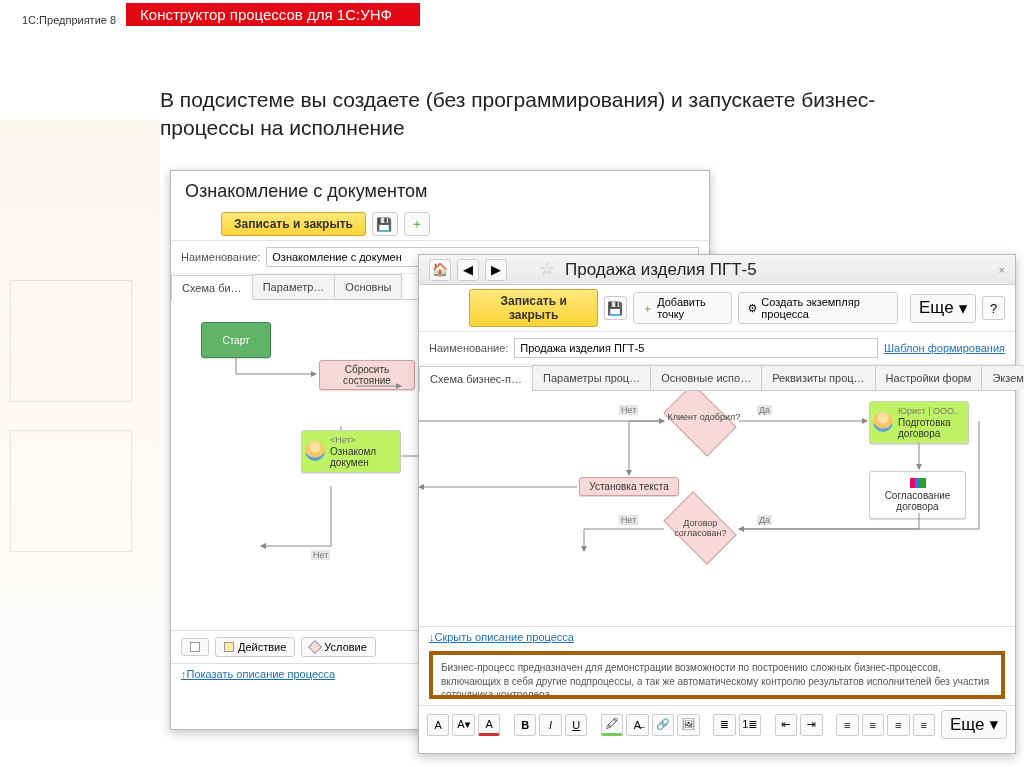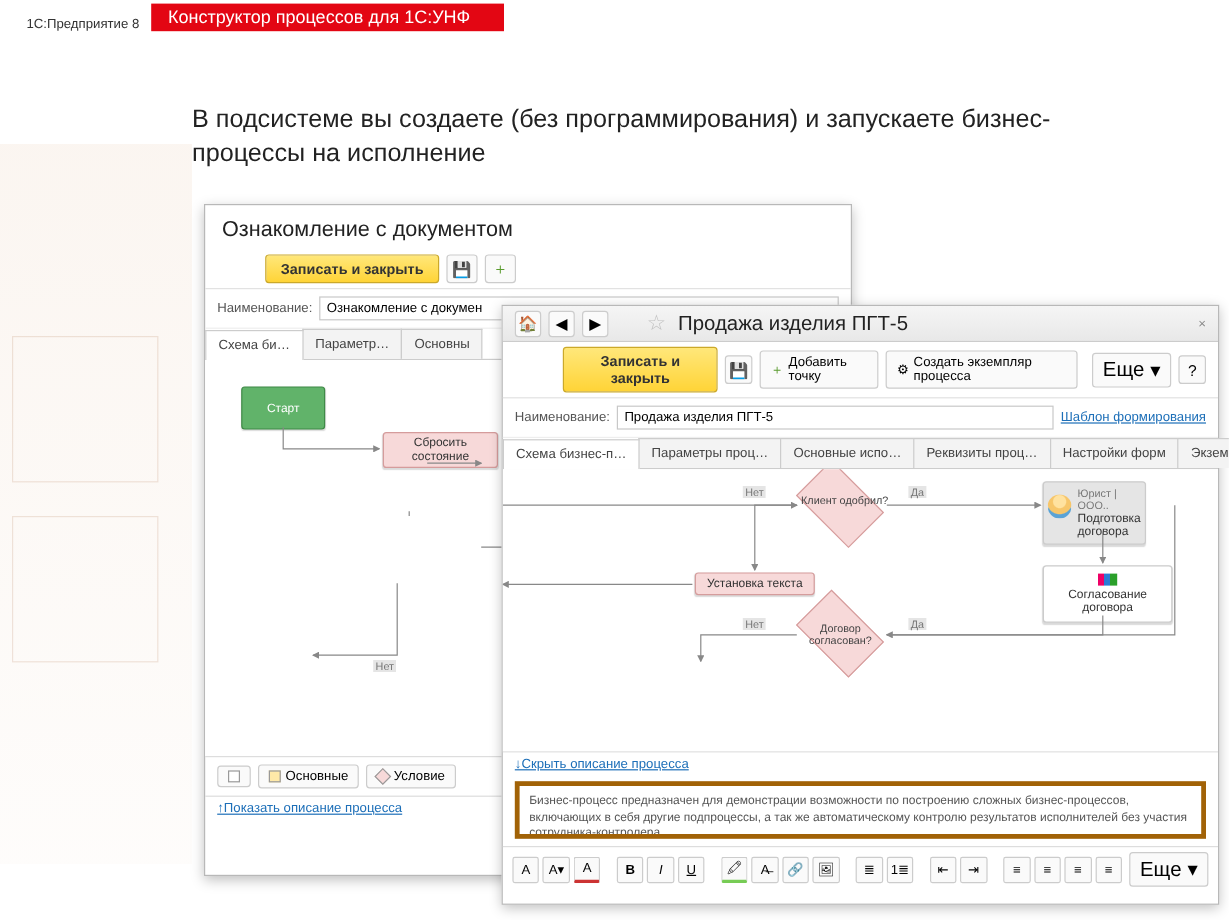--- a/index.html
+++ b/index.html
@@ -73,24 +73,24 @@
   .tabs{display:flex;border-bottom:1px solid #ccc;font-size:11px}
   .tab{padding:6px 10px;border:1px solid #ccc;border-bottom:none;background:#f3f3f3;margin-right:-1px;cursor:pointer;color:#444;white-space:nowrap}
   .tab.active{background:#fff;position:relative;top:1px}
 
   .canvas{position:relative;background:#fff;height:330px;overflow:hidden}
   .canvas.c2{height:235px}
 
   .node{position:absolute;border:1px solid #aaa;border-radius:3px;background:#fff;font-size:10px;color:#333;text-align:center;box-shadow:0 1px 1px rgba(0,0,0,.15);padding:3px 2px}
   .node-green{background:#61b36a;border-color:#3f8a47;color:#fff;width:70px;height:36px;display:flex;align-items:center;justify-content:center}
   .node-pink{background:#f7d9d9;border-color:#d59c9c;width:96px}
-  .node-user{background:#e5e5e5;border-color:#ccc;width:86px;padding:4px 4px 4px 28px;text-align:left;min-height:40px}
+  .node-user{background:#bef264;border-color:#ccc;width:100px;padding:4px 4px 4px 28px;text-align:left;min-height:40px}
   .node-user .u-ico{position:absolute;left:3px;top:10px;width:20px;height:20px;background:radial-gradient(circle at 50% 30%,#ffe2a0 5px,#f7c66a 6px,#f7c66a 10px,transparent 11px),radial-gradient(circle at 50% 80%,#5aa3d6 10px,transparent 11px);border-radius:50%}
   .node-user .u-head{color:#777;font-size:9px;margin-bottom:1px}
-  .node-agr{background:#fff;border-color:#ccc;width:108px;padding:6px 4px;min-height:40px}
+  .node-agr{background:#fff;border-color:#ccc;width:97px;padding:6px 4px;min-height:40px}
   .node-agr .a-ico{display:block;margin:0 auto 2px;width:16px;height:10px;background:linear-gradient(90deg,#e06,#e06 30%,#2b7bd6 30%,#2b7bd6 65%,#2aa02a 65%);}
   .diamond{width:62px;height:42px;border:1px solid #d59c9c;background:#f7d9d9;transform:rotate(45deg);position:absolute}
   .diamond span{position:absolute;transform:rotate(-45deg);width:85px;left:-12px;top:10px;font-size:9px;text-align:center;color:#444}
 
   .edge-lbl{position:absolute;font-size:9px;color:#777;background:#e5e5e5;padding:0 2px}
 
   .bottom-tools{display:flex;gap:6px;padding:6px 10px;border-top:1px solid #ddd;align-items:center}
   .tool{border:1px solid #ccc;background:#fafafa;border-radius:3px;padding:3px 8px;font-size:11px;display:flex;align-items:center;gap:4px;cursor:pointer}
   .sw{width:10px;height:10px;display:inline-block;border:1px solid #999}
 
@@ -130,41 +130,46 @@
     <input class="tin" value="Ознакомление с докумен" style="">
   </div>
   <div class="tabs">
     <div class="tab active">Схема би…</div>
     <div class="tab">Параметр…</div>
     <div class="tab">Основны</div>
   </div>
   <div class="canvas">
     <div class="node node-green" style="left:30px;top:22px">Старт</div>
     <div class="node node-pink" style="left:148px;top:60px">Сбросить состояние</div>
+    <div class="node node-user" style="left:130px;top:130px">
+      <span class="u-ico"></span>
+      <div class="u-head">&lt;Нет&gt;</div>
+      <div>Ознакомл докумен</div>
+    </div>
     <div class="edge-lbl" style="left:140px;top:250px">Нет</div>
     <svg class="arr" style="left:60px;top:56px" width="200" height="200">
       <defs>
           <marker id="ah1" markerWidth="6" markerHeight="6" refX="5" refY="3" orient="auto">
             <path d="M0,0 L6,3 L0,6 Z" fill="#888"></path>
           </marker>
         </defs>
       <path d="M5,0 V18 H85" stroke="#888" fill="none" marker-end="url(#ah1)"></path>
       <path d="M125,30 H170" stroke="#888" fill="none" marker-end="url(#ah1)"></path>
       <path d="M110,70 V74" stroke="#888" fill="none"></path>
       <path d="M170,100 H200" stroke="#888" fill="none" marker-end="url(#ah1)"></path>
       <path d="M100,130 V190 H30" stroke="#888" fill="none" marker-end="url(#ah1)"></path>
     </svg>
   </div>
   <div class="bottom-tools">
     <div class="tool">
         <span class="sw" style="background:#fff"></span>
       </div>
     <div class="tool">
         <span class="sw" style="background:#ffe9a8"></span>
-        <span>Основные</span>
+        <span>Действие</span>
       </div>
     <div class="tool">
         <span class="sw" style="background:#f7d9d9;transform:rotate(45deg)"></span>
         <span>Условие</span>
       </div>
   </div>
   <div class="hidebar">
     <span class="link">↑Показать описание процесса</span>
   </div>
 </div>

